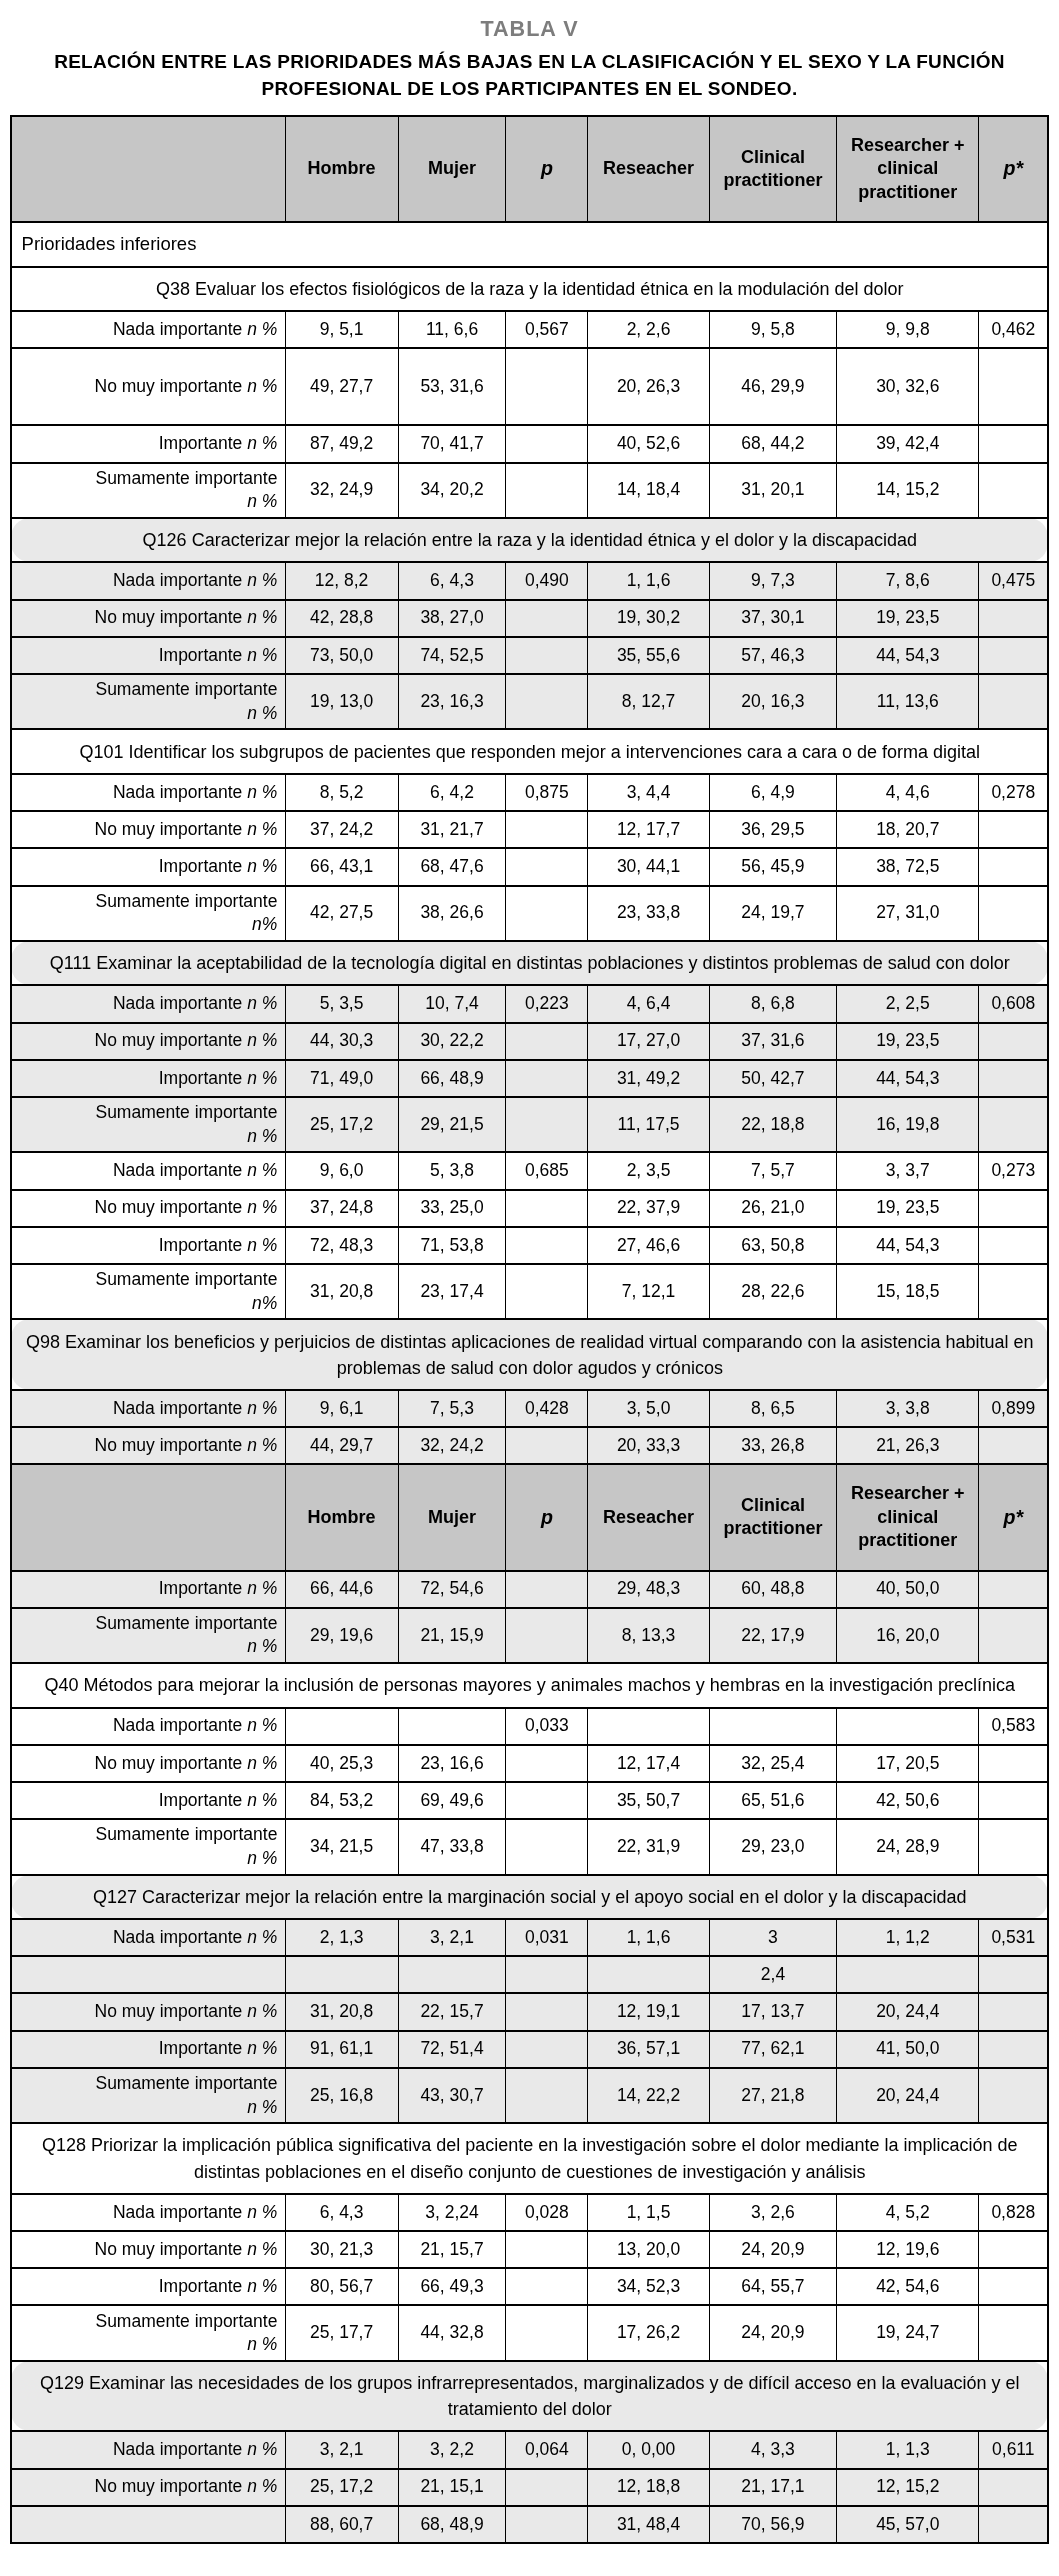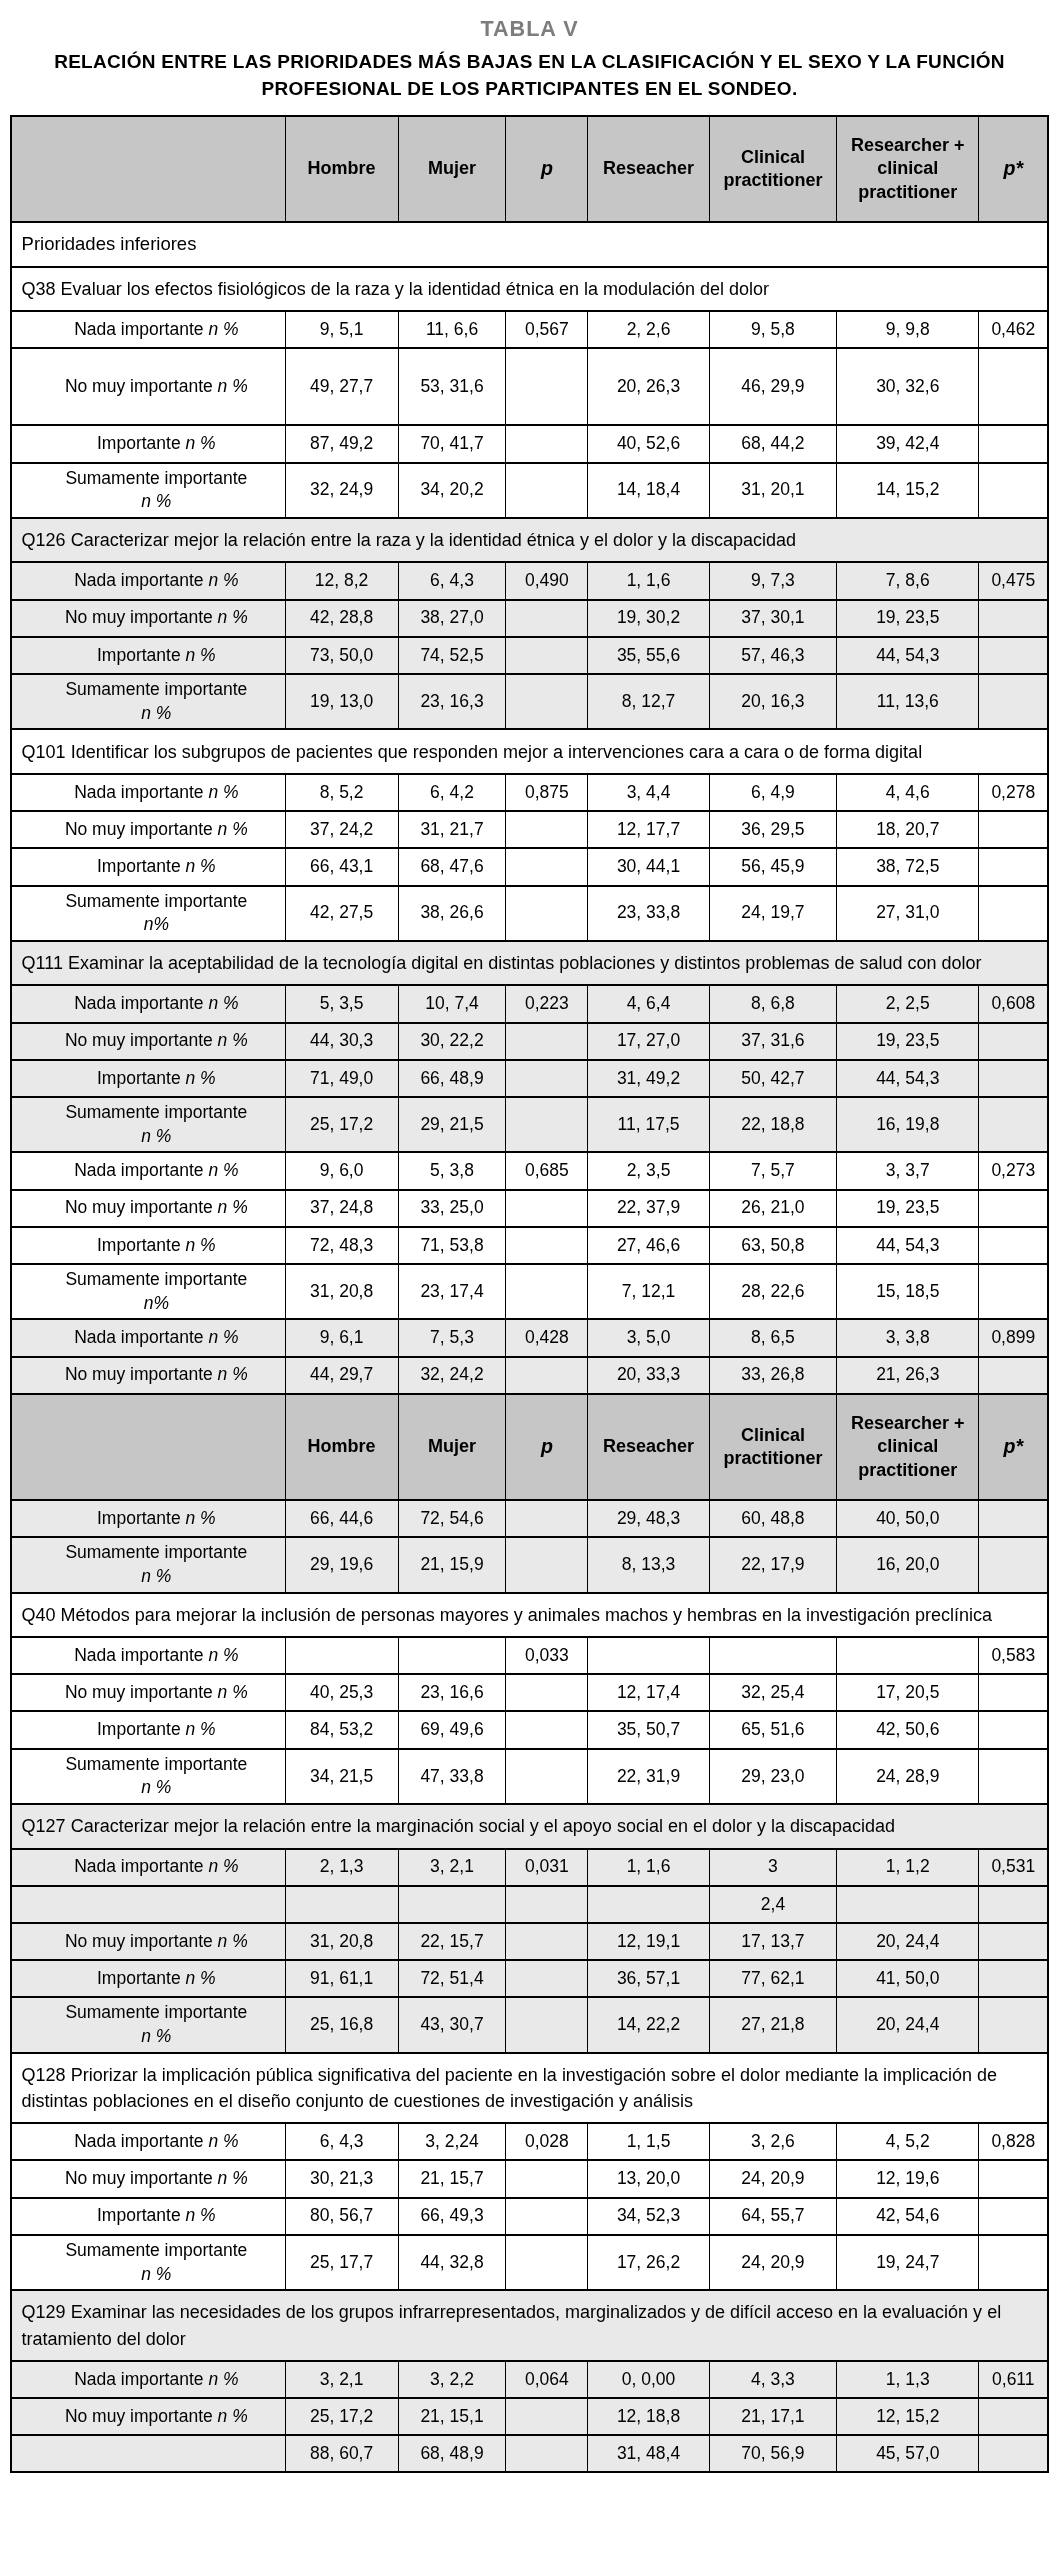--- a/index.html
+++ b/index.html
@@ -14,23 +14,23 @@
   col.c-p{width:7.9%;}
   col.c-res{width:11.7%;}
   col.c-clin{width:12.3%;}
   col.c-resclin{width:13.7%;}
   col.c-pstar{width:6.7%;}
   td{border-left:1px solid #000;border-right:1px solid #000;border-top:2.1px solid #000;border-bottom:2.1px solid #000;vertical-align:middle;word-wrap:break-word;}
   table{border:2.6px solid #000;}
   tr.mainhdr td{background:#c6c6c6;height:98px;font-size:18px;font-weight:bold;text-align:center;line-height:1.3;padding:3.1px 3.1px;}
   tr.mainhdr td.it{font-style:italic;font-weight:bold;font-size:19.6px;}
   tr.caption td{font-size:18.5px;padding:10.3px 9.3px;text-align:left;background:#fff;}
-  tr.qrow td{font-size:18px;padding:8.2px 9.3px;line-height:1.45;text-align:left;background:#fff;font-weight:normal;}
+  tr.qrow td{font-size:18px;padding:8.2px 9.3px;line-height:1.45;text-align:center;background:#fff;font-weight:normal;border-radius:19px;}
   tr.drow td{font-size:17.5px;text-align:center;height:29px;padding:3.1px 4.1px;line-height:1.35;background:#fff;}
-  tr.drow td.lab{text-align:center;padding-left:23px;padding-right:7.2px;}
+  tr.drow td.lab{text-align:right;padding-left:23px;padding-right:7.2px;}
   tr.shaded td{background:#e9e9e9;}
   .np{font-style:italic;}
 </style>
 </head>
 <body>
 
 <div class="title-wrap">
   <div class="title-tabla">TABLA V</div>
   <div class="title-sub">
     <div>RELACIÓN ENTRE LAS PRIORIDADES MÁS BAJAS EN LA CLASIFICACIÓN Y EL SEXO Y LA FUNCIÓN</div>
@@ -268,20 +268,23 @@
       <tr class="drow">
         <td class="lab"><span>Sumamente importante</span><br><span class="np">n%</span></td>
         <td class="num">31, 20,8</td>
         <td class="num">23, 17,4</td>
         <td class="num"></td>
         <td class="num">7, 12,1</td>
         <td class="num">28, 22,6</td>
         <td class="num">15, 18,5</td>
         <td class="num"></td>
       </tr>
+      <tr class="qrow shaded">
+        <td colspan="8">Q98 Examinar los beneficios y perjuicios de distintas aplicaciones de realidad virtual comparando con la asistencia habitual en problemas de salud con dolor agudos y crónicos</td>
+      </tr>
       <tr class="drow shaded">
         <td class="lab"><span>Nada importante</span> <span class="np">n %</span></td>
         <td class="num">9, 6,1</td>
         <td class="num">7, 5,3</td>
         <td class="num">0,428</td>
         <td class="num">3, 5,0</td>
         <td class="num">8, 6,5</td>
         <td class="num">3, 3,8</td>
         <td class="num">0,899</td>
       </tr>

